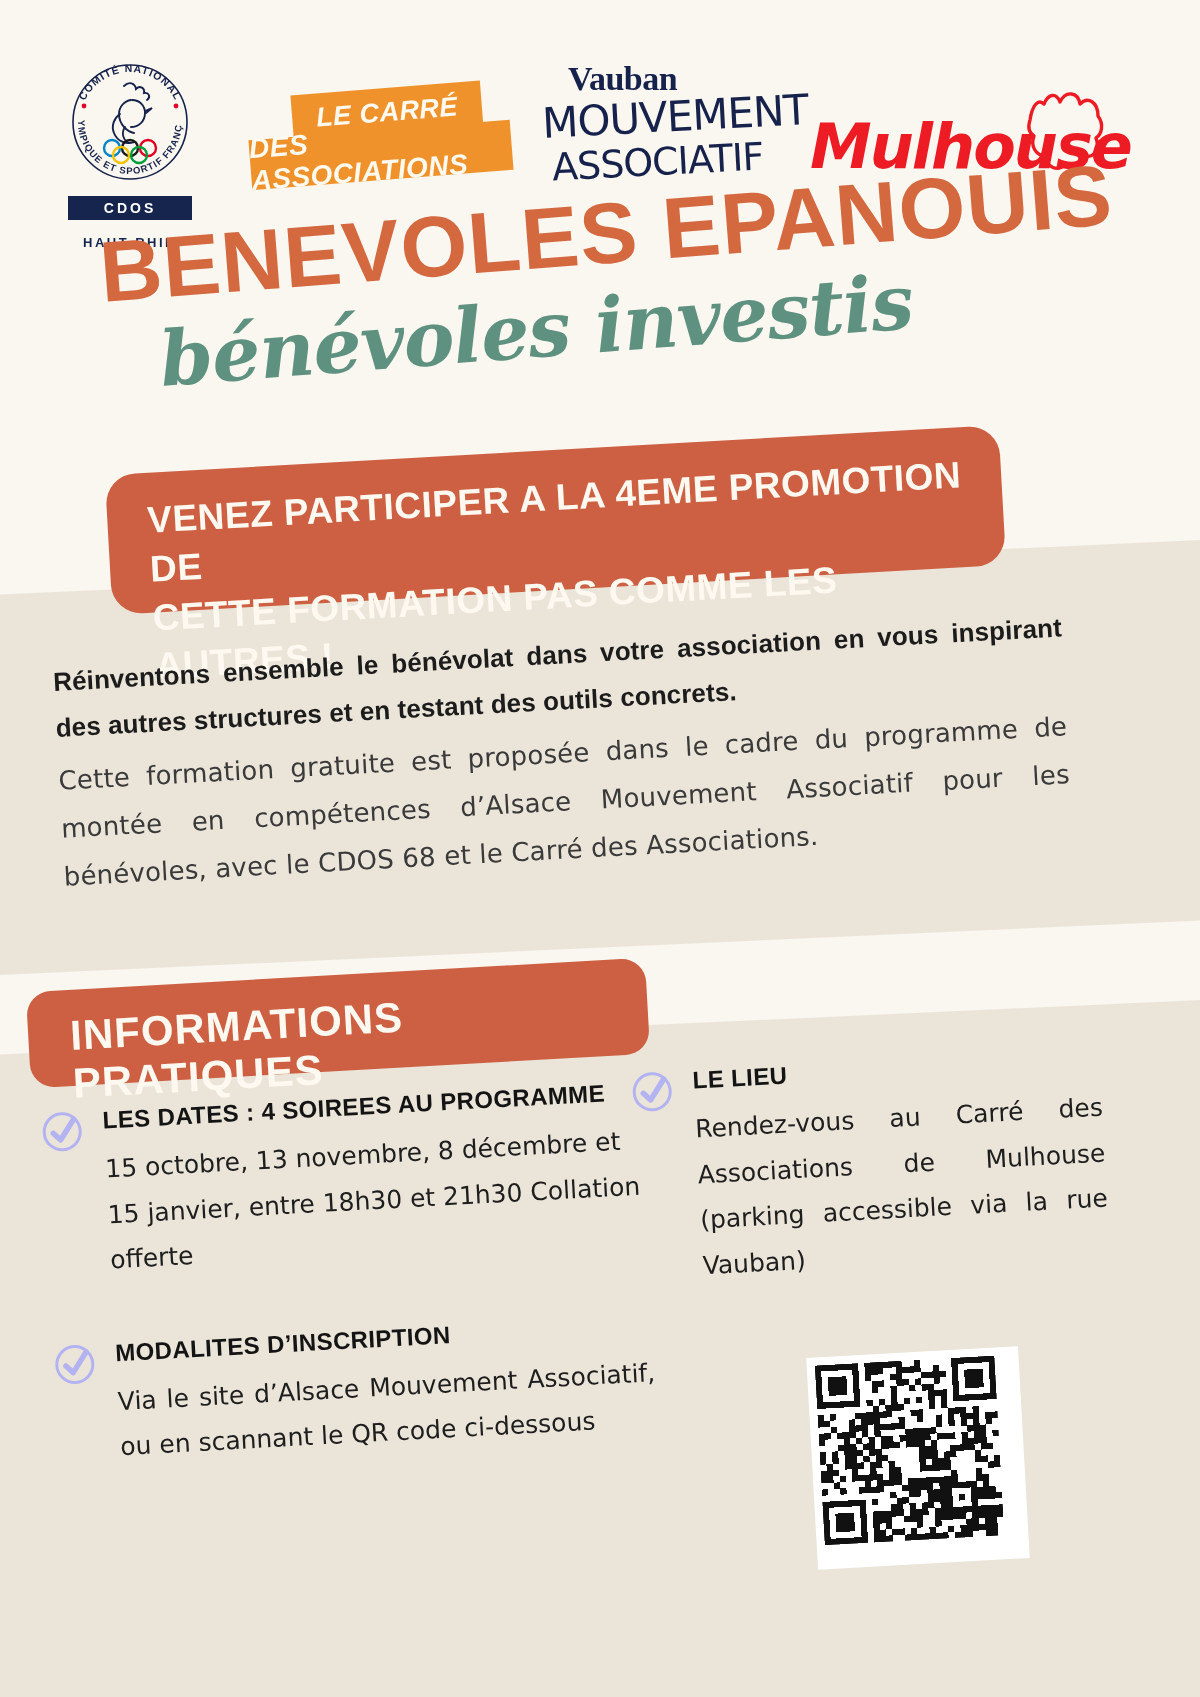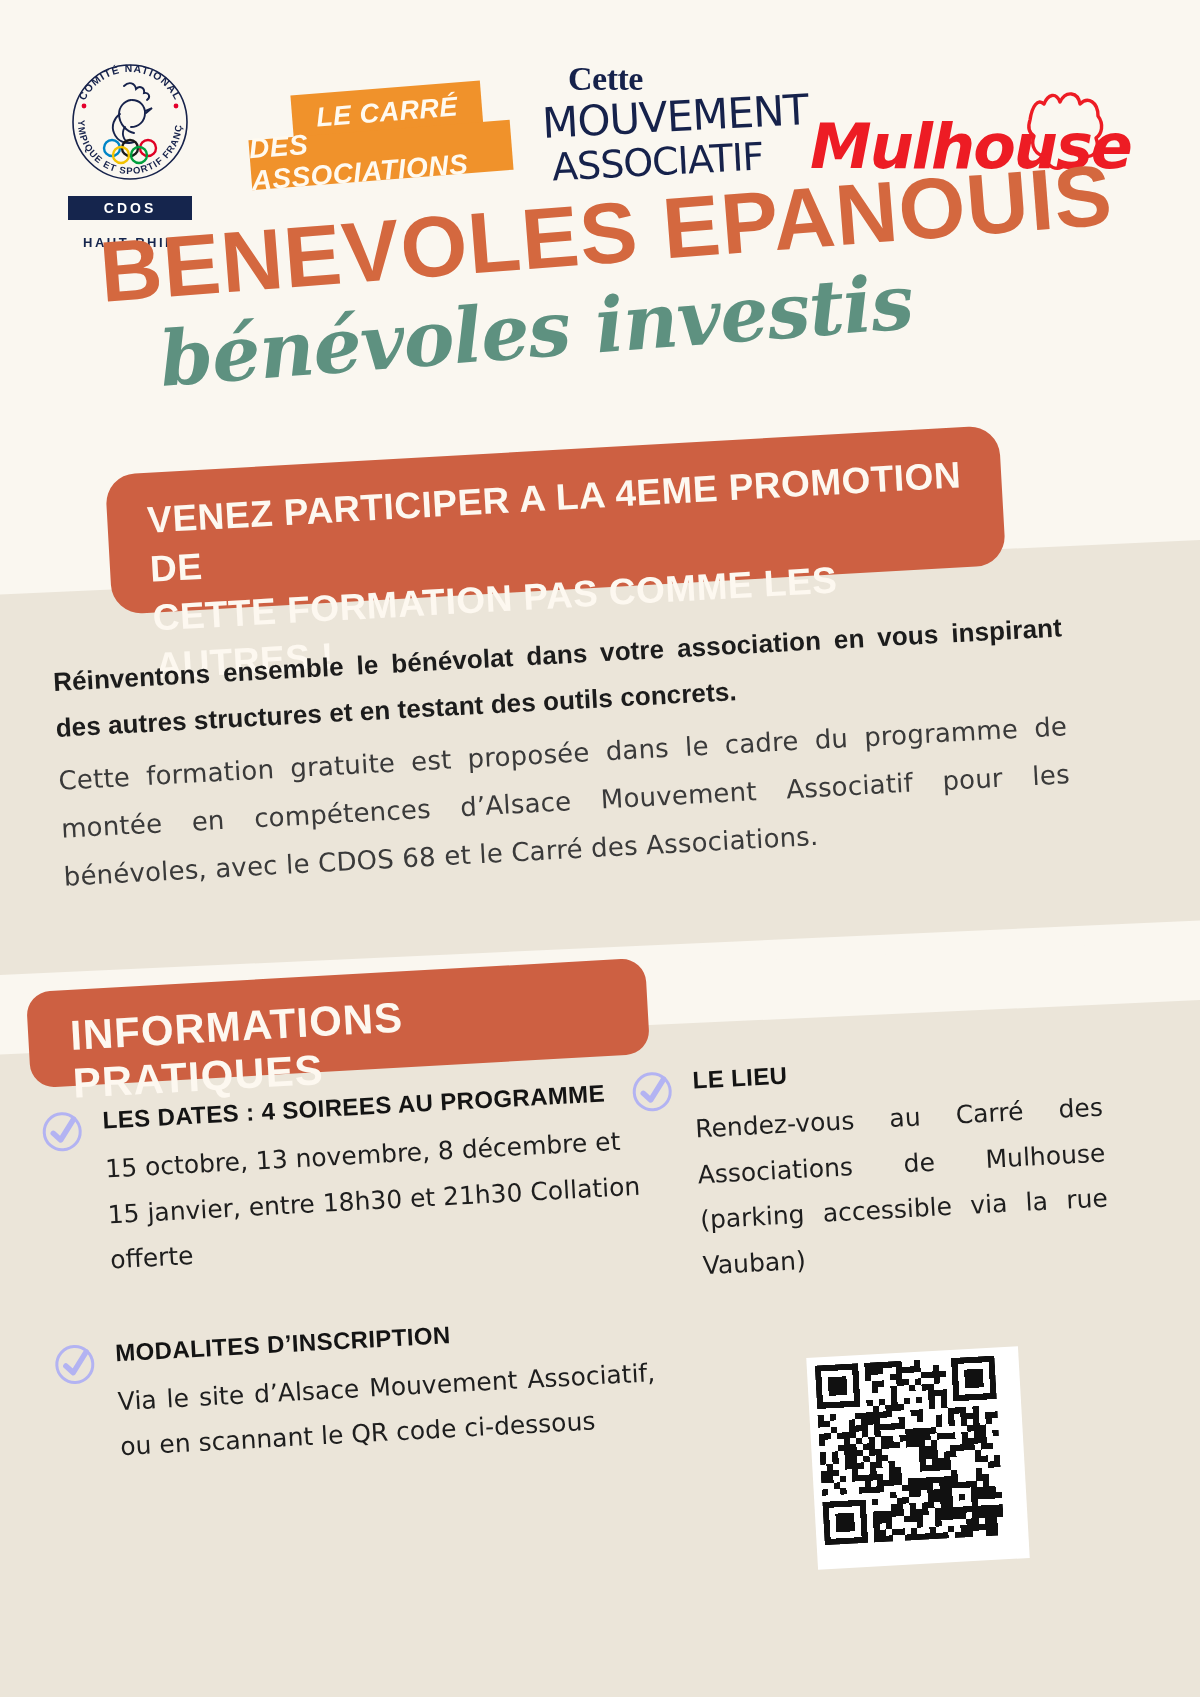--- a/index.html
+++ b/index.html
@@ -213,21 +213,21 @@
       <div class="cdos-bar">CDOS</div>
       <div class="cdos-sub">HAUT-RHIN</div>
     </div>
 
     <div class="logo-carre">
       <div class="carre-l1">LE CARRÉ</div>
       <div class="carre-l2">DES ASSOCIATIONS</div>
     </div>
 
     <div class="logo-ama">
-      <div class="ama-alsace">Cette</div>
+      <div class="ama-alsace">Vauban</div>
       <div class="ama-mv">MOUVEMENT</div>
       <div class="ama-as">ASSOCIATIF</div>
     </div>
 
     <div class="logo-mulhouse">
       <div class="mul-text">Mulhouse</div>
       <svg class="mul-mark" viewBox="0 0 90 110">
         <path d="M8 44 C10 30 16 22 22 28 C26 18 34 16 38 26 C44 14 56 16 58 28 C66 20 76 26 76 40
                  C82 48 80 58 74 62 C78 72 72 82 64 80 C62 92 50 96 44 88 C36 96 24 92 24 80
                  C14 80 8 70 12 60 C6 56 6 50 8 44 Z" fill="none" stroke="#ed1c24" stroke-width="3.4" stroke-linejoin="round" stroke-linecap="round"></path>

